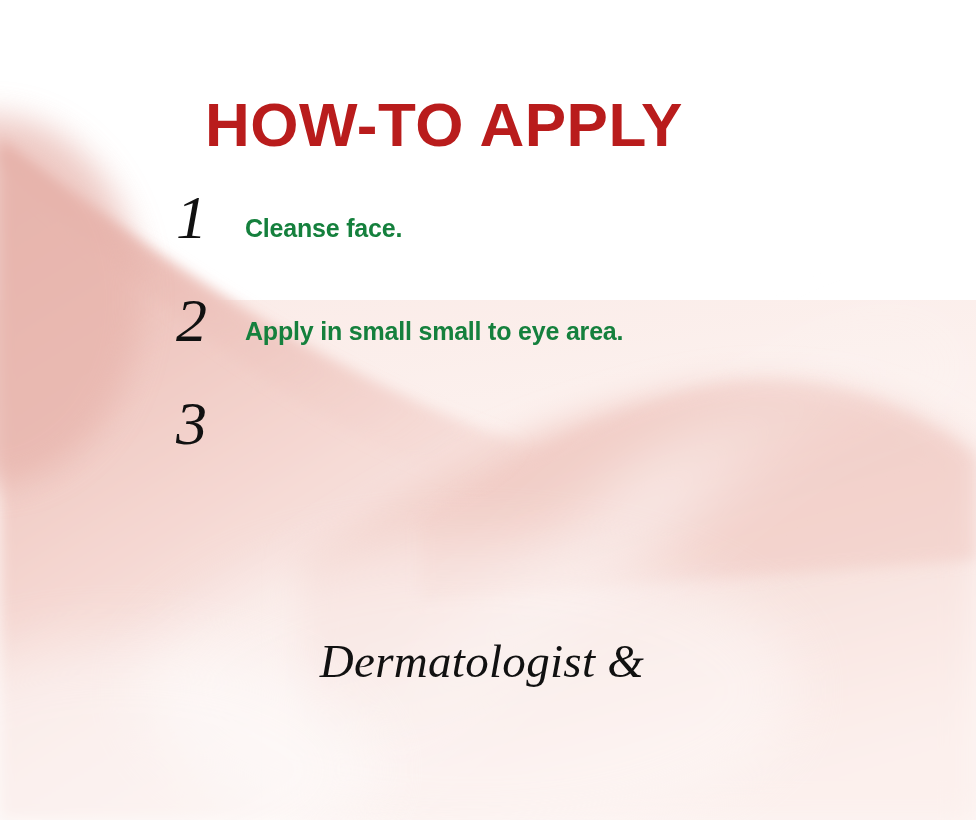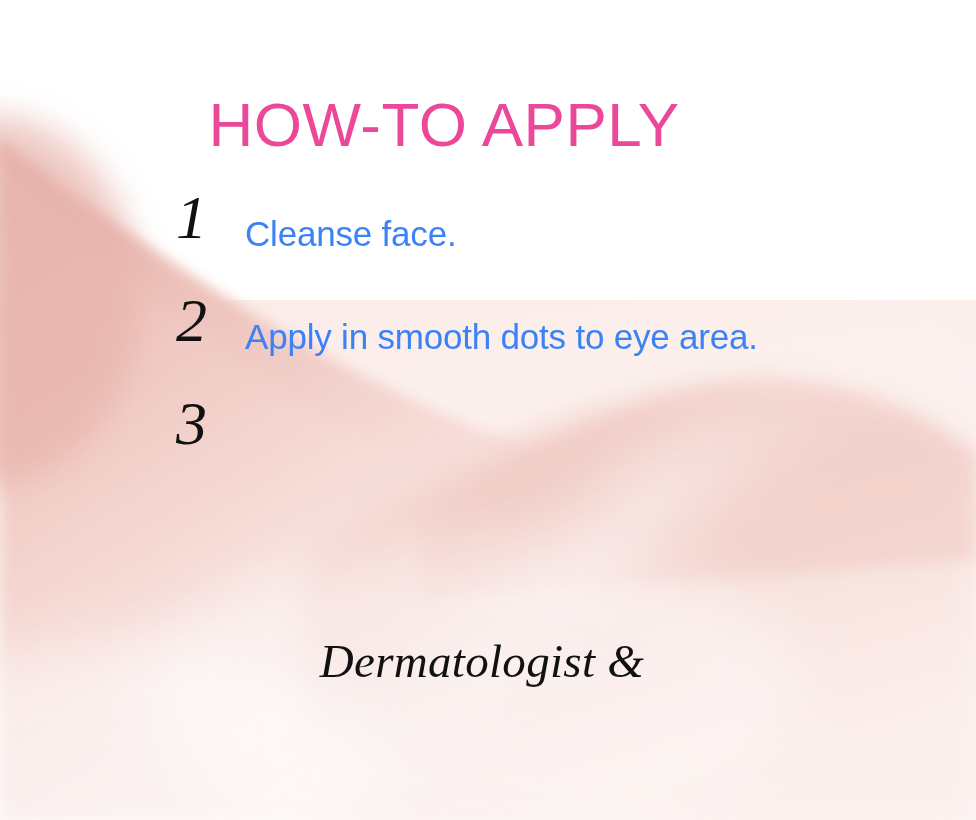--- a/index.html
+++ b/index.html
@@ -37,25 +37,25 @@
     z-index: 2;
   }
 
   .headline {
     position: absolute;
     left: 0;
     top: 52px;
     width: 888px;
     text-align: center;
     font-family: "Liberation Sans", sans-serif;
-    font-weight: 400;
+    font-weight: 700;
     font-size: 62px;
     letter-spacing: 0.5px;
     line-height: 1.0;
-    color: #ec4899;
+    color: #b91c1c;
     white-space: nowrap;
   }
 
   .steps {
     position: absolute;
     left: 176px;
     top: 192px;
     width: 760px;
   }
 
@@ -76,25 +76,25 @@
     font-size: 62px;
     line-height: 1.0;
     color: #111111;
   }
 
   .step-text {
     position: absolute;
     left: 69px;
     top: 24px;
     font-family: "Liberation Sans", sans-serif;
-    font-weight: 400;
-    font-size: 35px;
+    font-weight: 700;
+    font-size: 25px;
     line-height: 1.0;
     letter-spacing: -0.2px;
-    color: #3b82f6;
+    color: #15803d;
     white-space: nowrap;
   }
 
   .claim {
     position: absolute;
     left: 0;
     top: 630px;
     width: 964px;
     text-align: center;
     font-family: "Liberation Serif", serif;
@@ -213,21 +213,21 @@
 
     <div class="steps">
 
       <div class="step">
         <span class="step-num">1</span>
         <span class="step-text">Cleanse face.</span>
       </div>
 
       <div class="step">
         <span class="step-num">2</span>
-        <span class="step-text">Apply in smooth dots to eye area.</span>
+        <span class="step-text">Apply in small small to eye area.</span>
       </div>
 
       <div class="step">
         <span class="step-num">3</span>
       </div>
 
     </div>
 
     <div class="claim">
       <span class="claim-line">Dermatologist &amp;</span>

